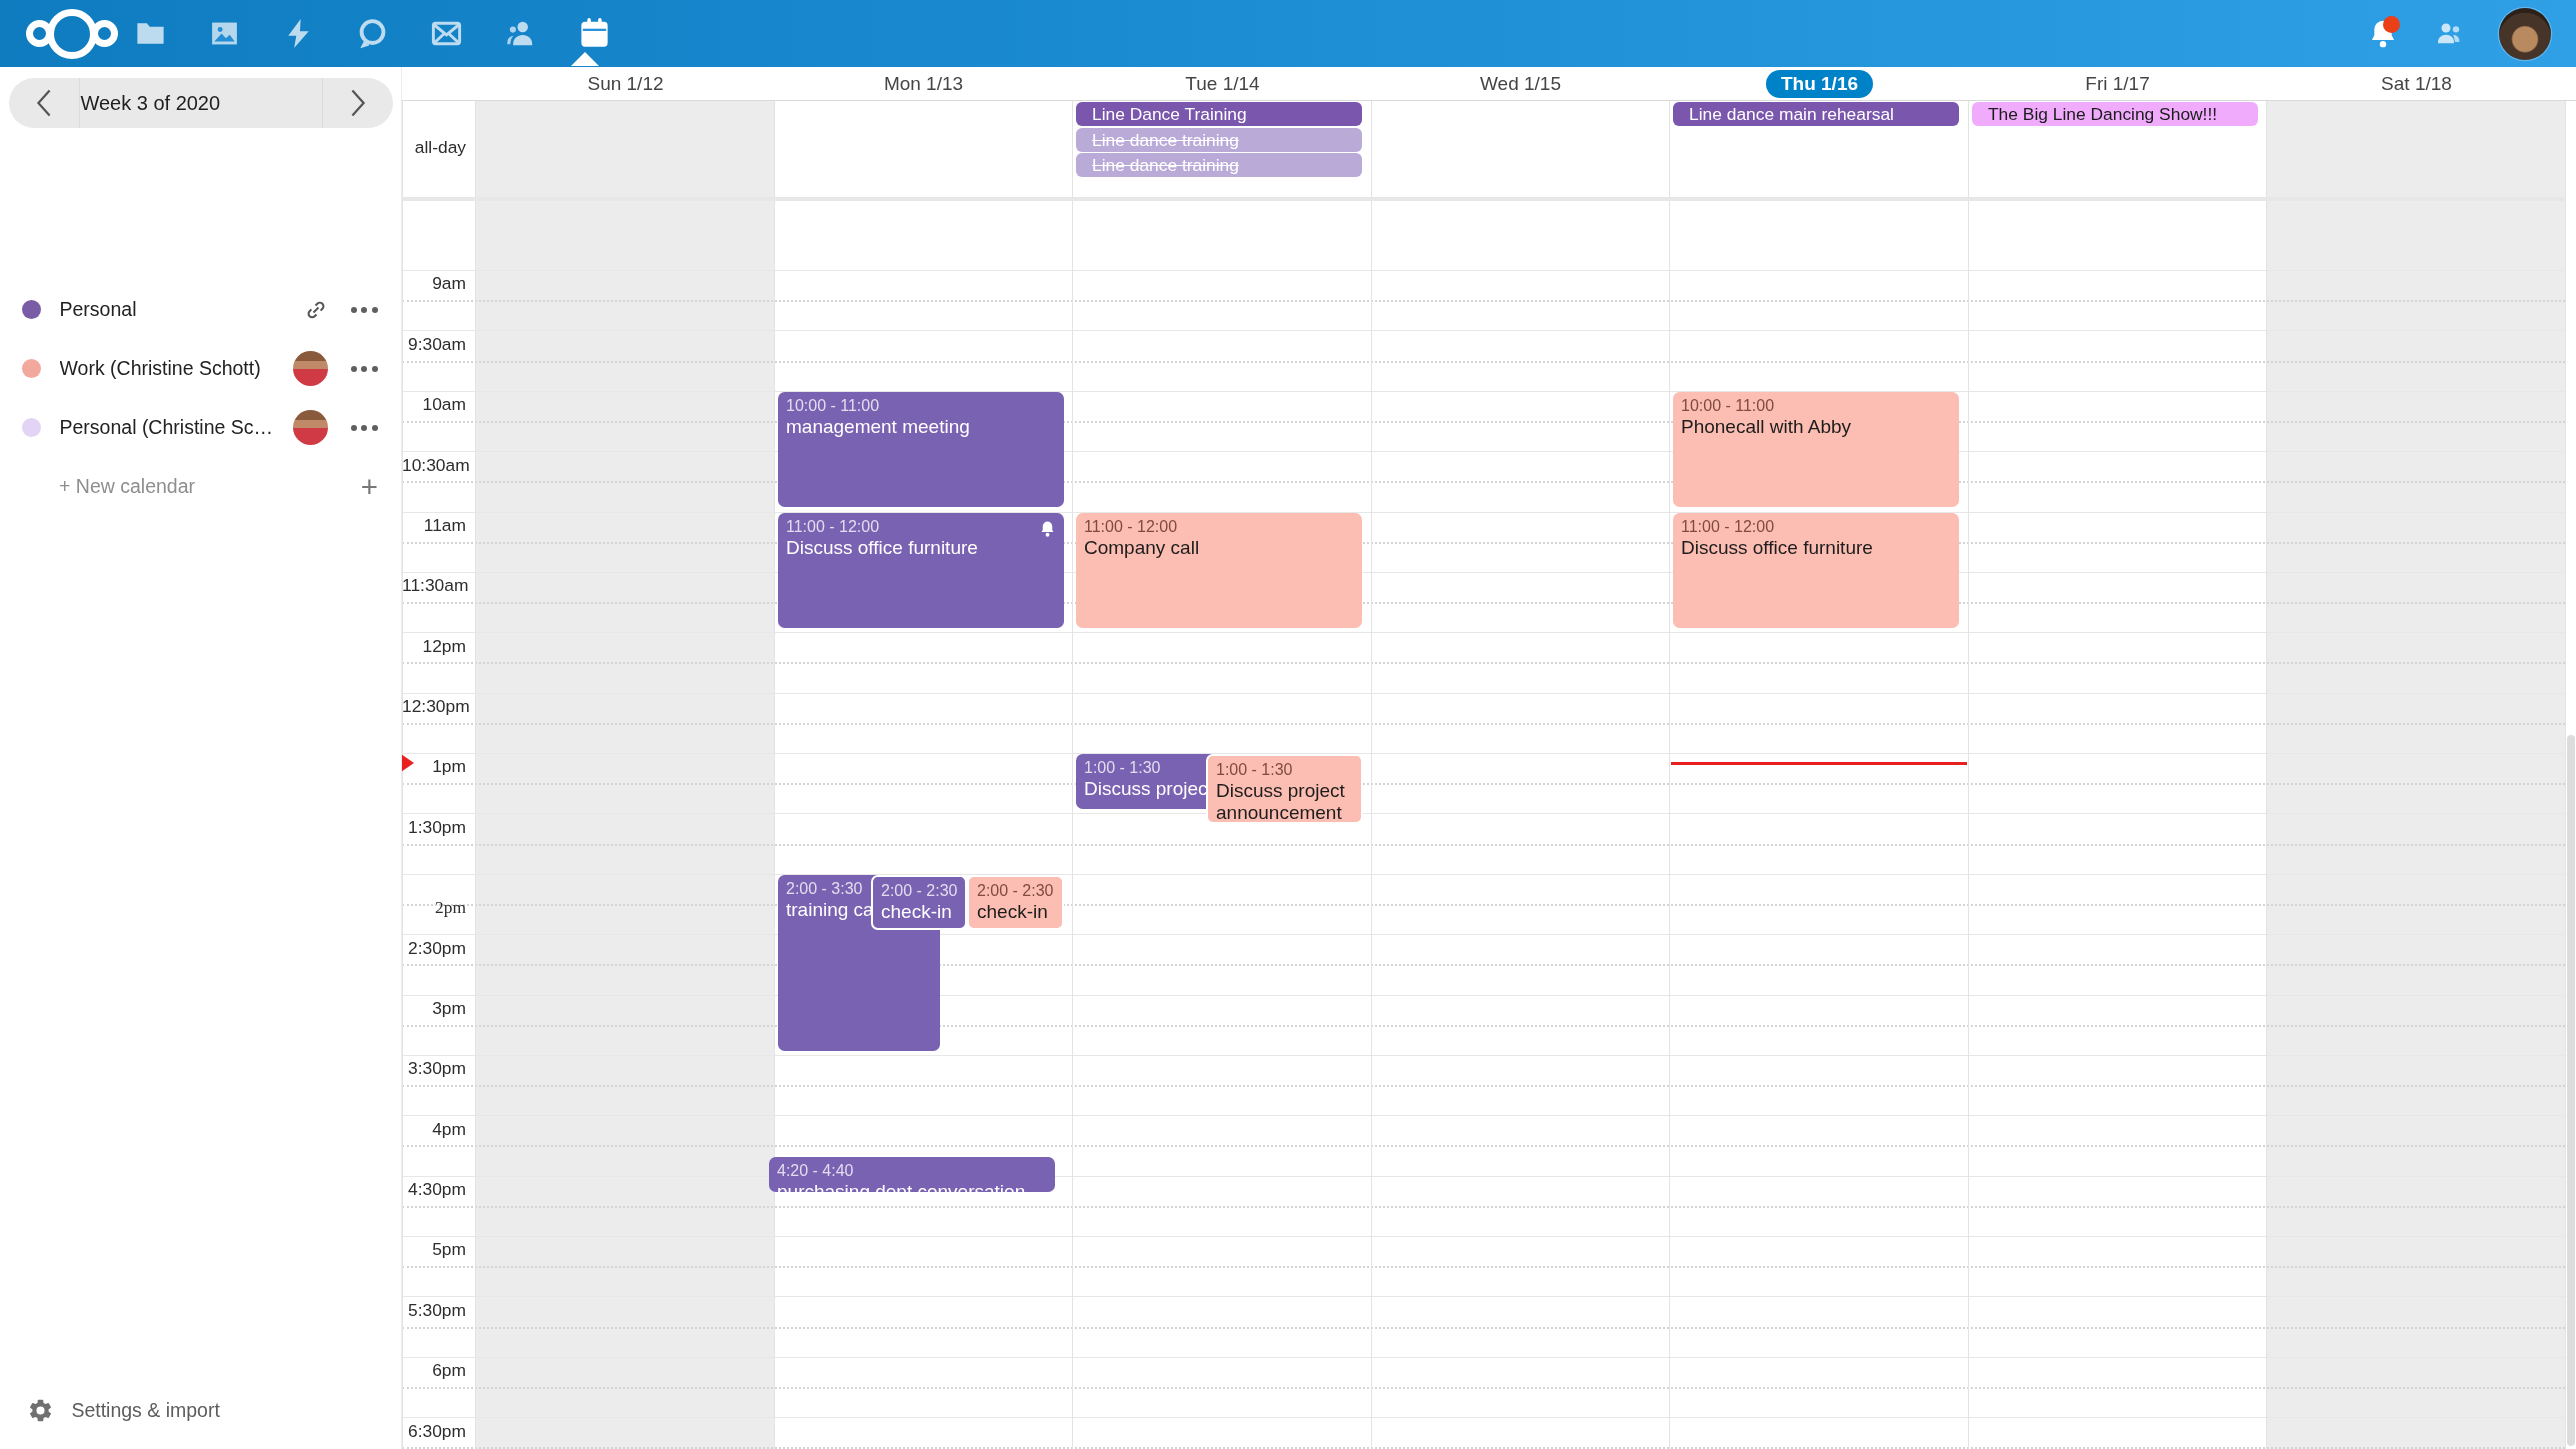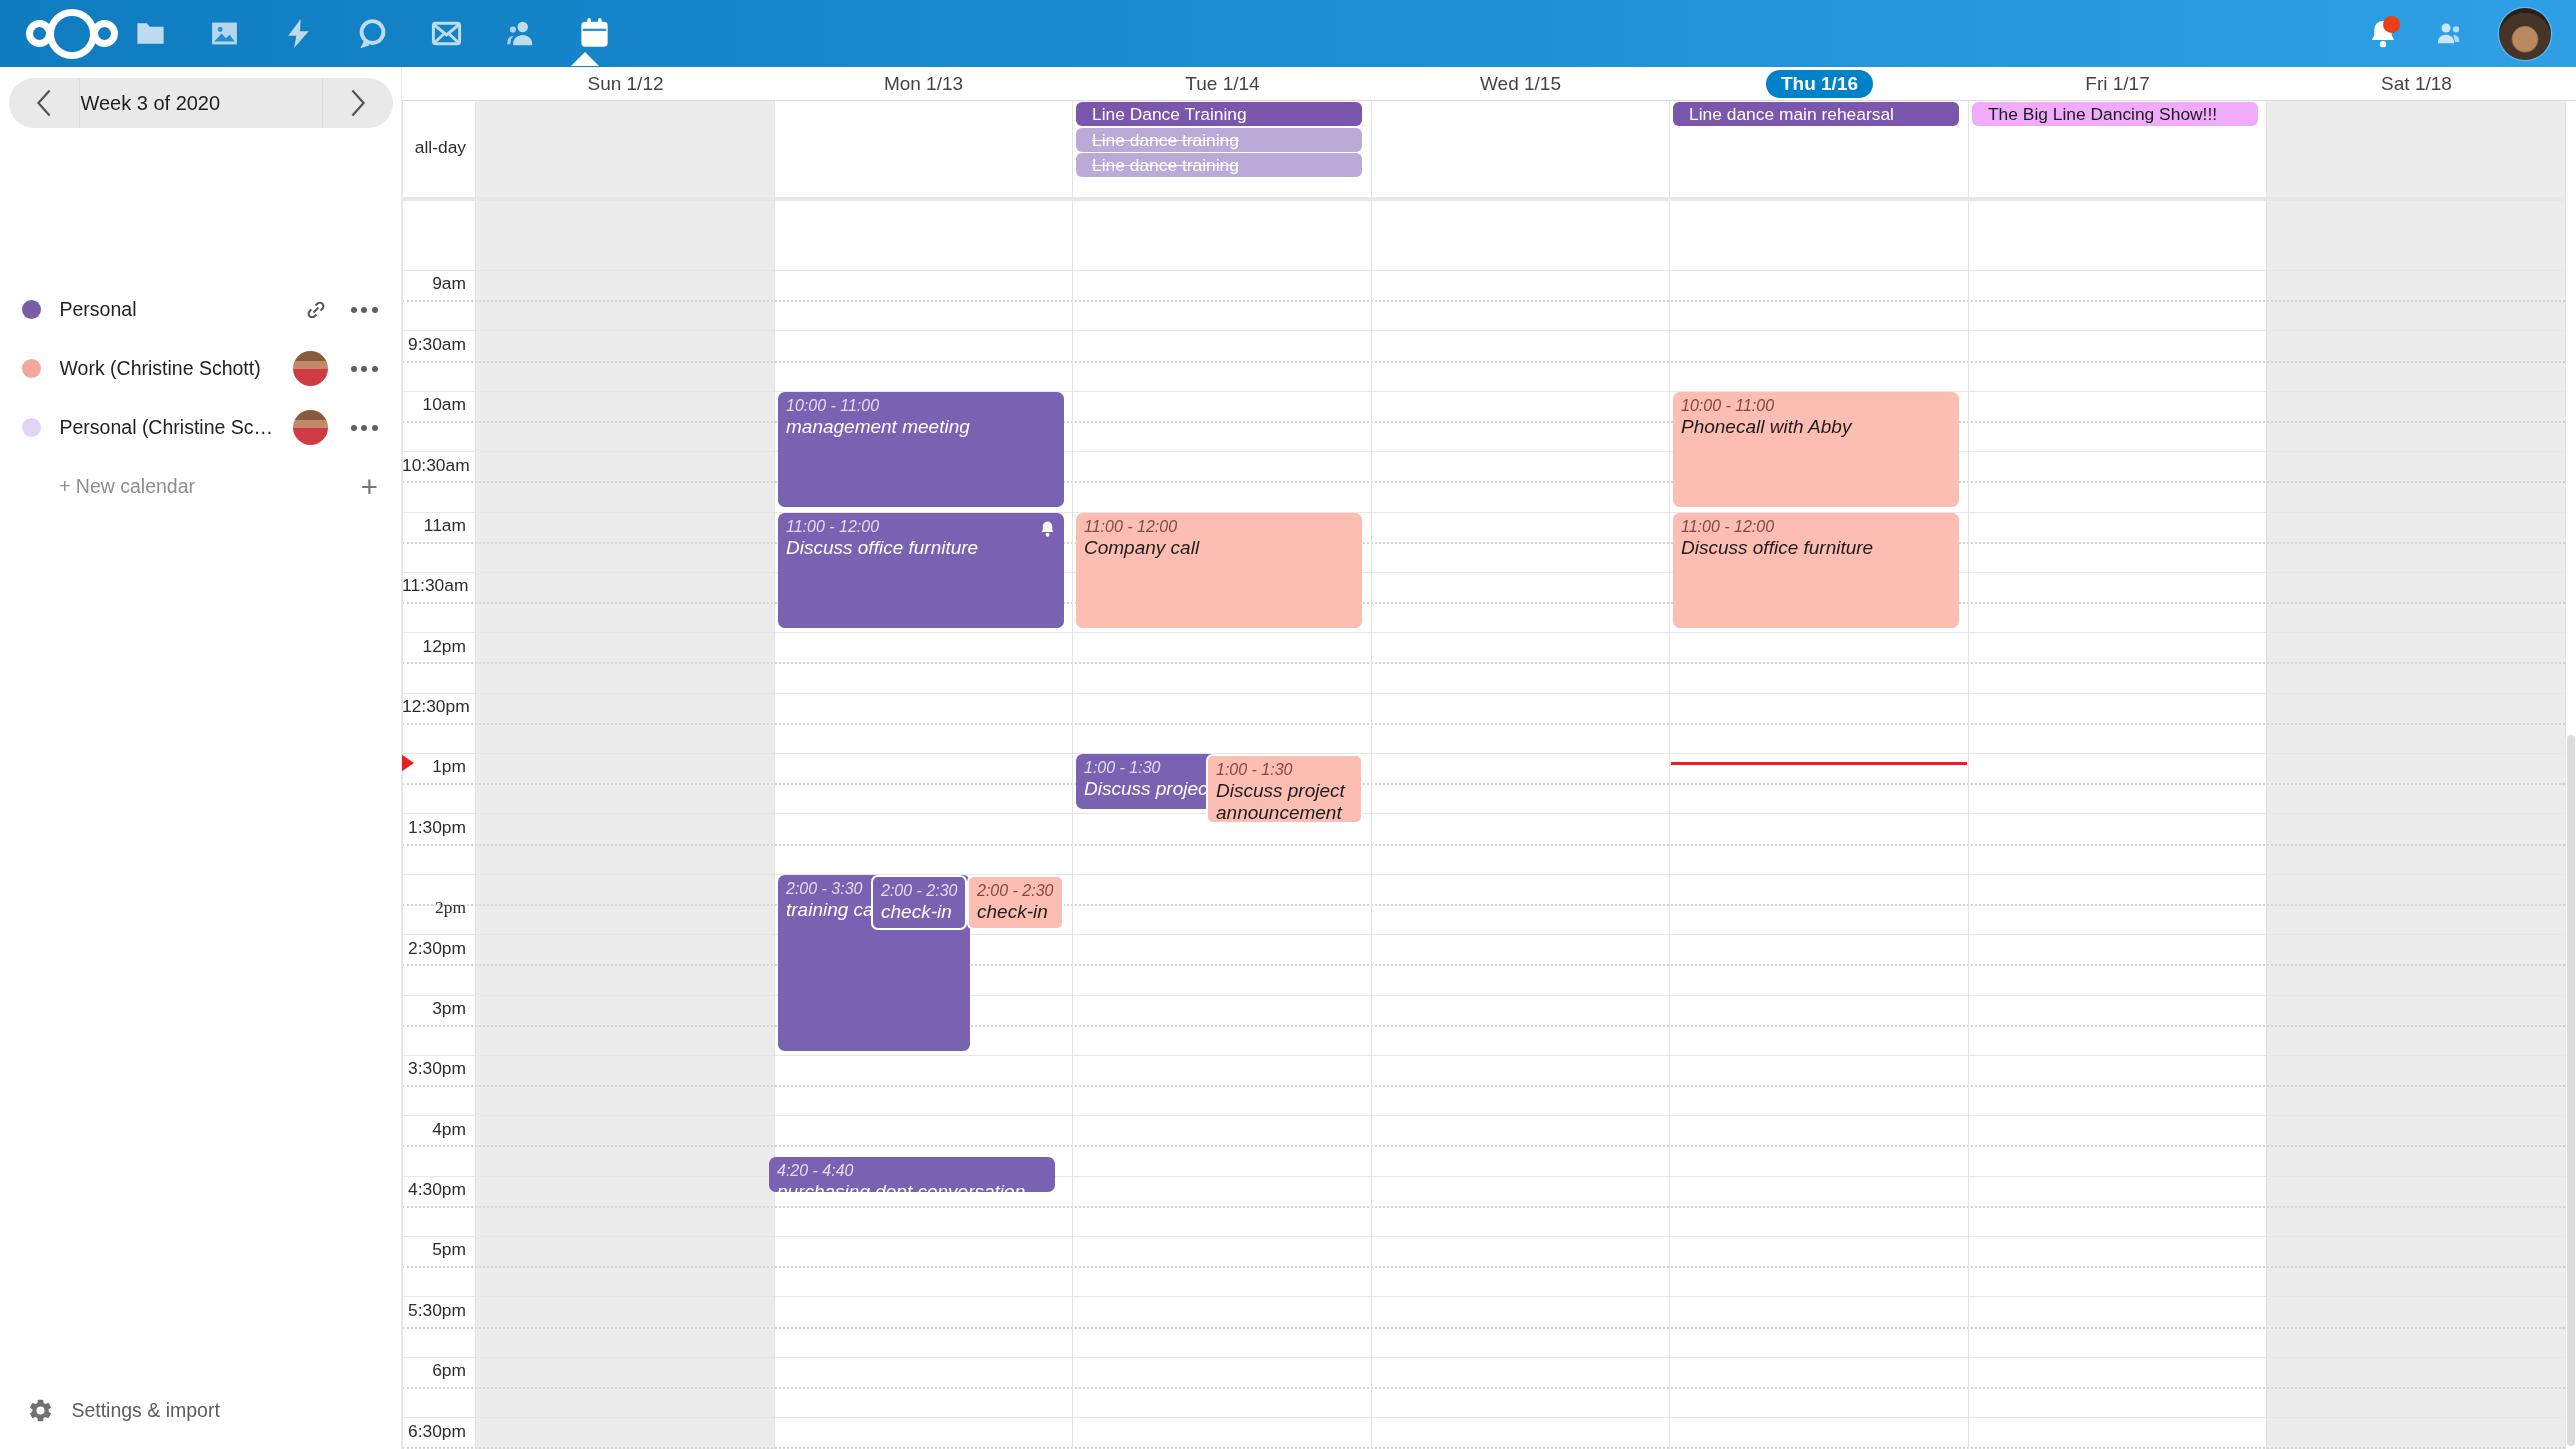--- a/index.html
+++ b/index.html
@@ -74,21 +74,21 @@
   .hl.solid{border-top:1.3px solid #e7e7e7;}
   .hl.dot{border-top:2px dotted #d4d4d4;}
   .adivider{position:absolute;left:0;width:2174px;top:96px;height:4px;background:#e7e7e7;z-index:3;}
   .gutter-lbl{position:absolute;left:0;width:64px;text-align:right;font-size:17.4px;color:#2d2d2d;
     height:21.5px;line-height:21.5px;z-index:4;background:transparent;}
   .ad-ev{position:absolute;height:24px;border-radius:6px;font-size:17.4px;line-height:25px;
     padding:0 16px;white-space:nowrap;overflow:hidden;box-sizing:border-box;z-index:5;}
   .ad-ev.solid{background:#7a57ad;color:#fff;}
   .ad-ev.cancelled{background:#b9aad8;color:#fff;text-decoration:line-through;}
   .ad-ev.lavender{background:#f0abfc;color:#1c1c1c;}
-  .ev{position:absolute;border-radius:6.7px;box-sizing:border-box;padding:4px 8px;overflow:hidden;z-index:5;font-style:italic;}
+  .ev{position:absolute;border-radius:6.7px;box-sizing:border-box;padding:4px 8px;overflow:hidden;z-index:5;}
   .ev.purple{background:#7a62b2;}
   .ev.salmon{background:#fcbdb2;}
   .ev.wb{border:2px solid #fff;}
   .ev .t{font-size:16px;line-height:20px;white-space:nowrap;}
   .ev.purple .t{color:rgba(255,255,255,.78);}
   .ev.salmon .t{color:rgba(104,54,44,.85);}
   .ev .n{font-size:19px;line-height:21.5px;white-space:nowrap;}
   .ev.wrap .n{white-space:normal;}
   .ev.purple .n{color:#fff;}
   .ev.salmon .n{color:#1d1d1d;}
@@ -341,21 +341,21 @@
           <div class="n">management meeting</div>
         </div>
         <div class="ev purple" style="left: 376px; width: 286px; top: 412px; height: 115px; z-index: 5;">
           <div class="t">11:00 - 12:00</div>
           <div class="n">Discuss office furniture</div>
           <svg class="bell" viewBox="0 0 24 24" fill="#fff">
             <path d="M12 2a6 6 0 0 0-6 6v4.5L4.5 15h15L18 12.5V8a6 6 0 0 0-6-6z"></path>
             <circle cx="12" cy="18.6" r="2.4"></circle>
           </svg>
         </div>
-        <div class="ev purple" style="left: 376px; width: 192px; top: 774px; height: 176px; z-index: 5;">
+        <div class="ev purple" style="left: 376px; width: 162px; top: 774px; height: 176px; z-index: 5;">
           <div class="t">2:00 - 3:30</div>
           <div class="n">training call</div>
         </div>
         <div class="ev purple wb" style="left: 469px; width: 96px; top: 774px; height: 55px; z-index: 6;">
           <div class="t">2:00 - 2:30</div>
           <div class="n">check-in</div>
         </div>
         <div class="ev salmon wb" style="left: 565px; width: 97px; top: 774px; height: 55px; z-index: 7;">
           <div class="t">2:00 - 2:30</div>
           <div class="n">check-in</div>

